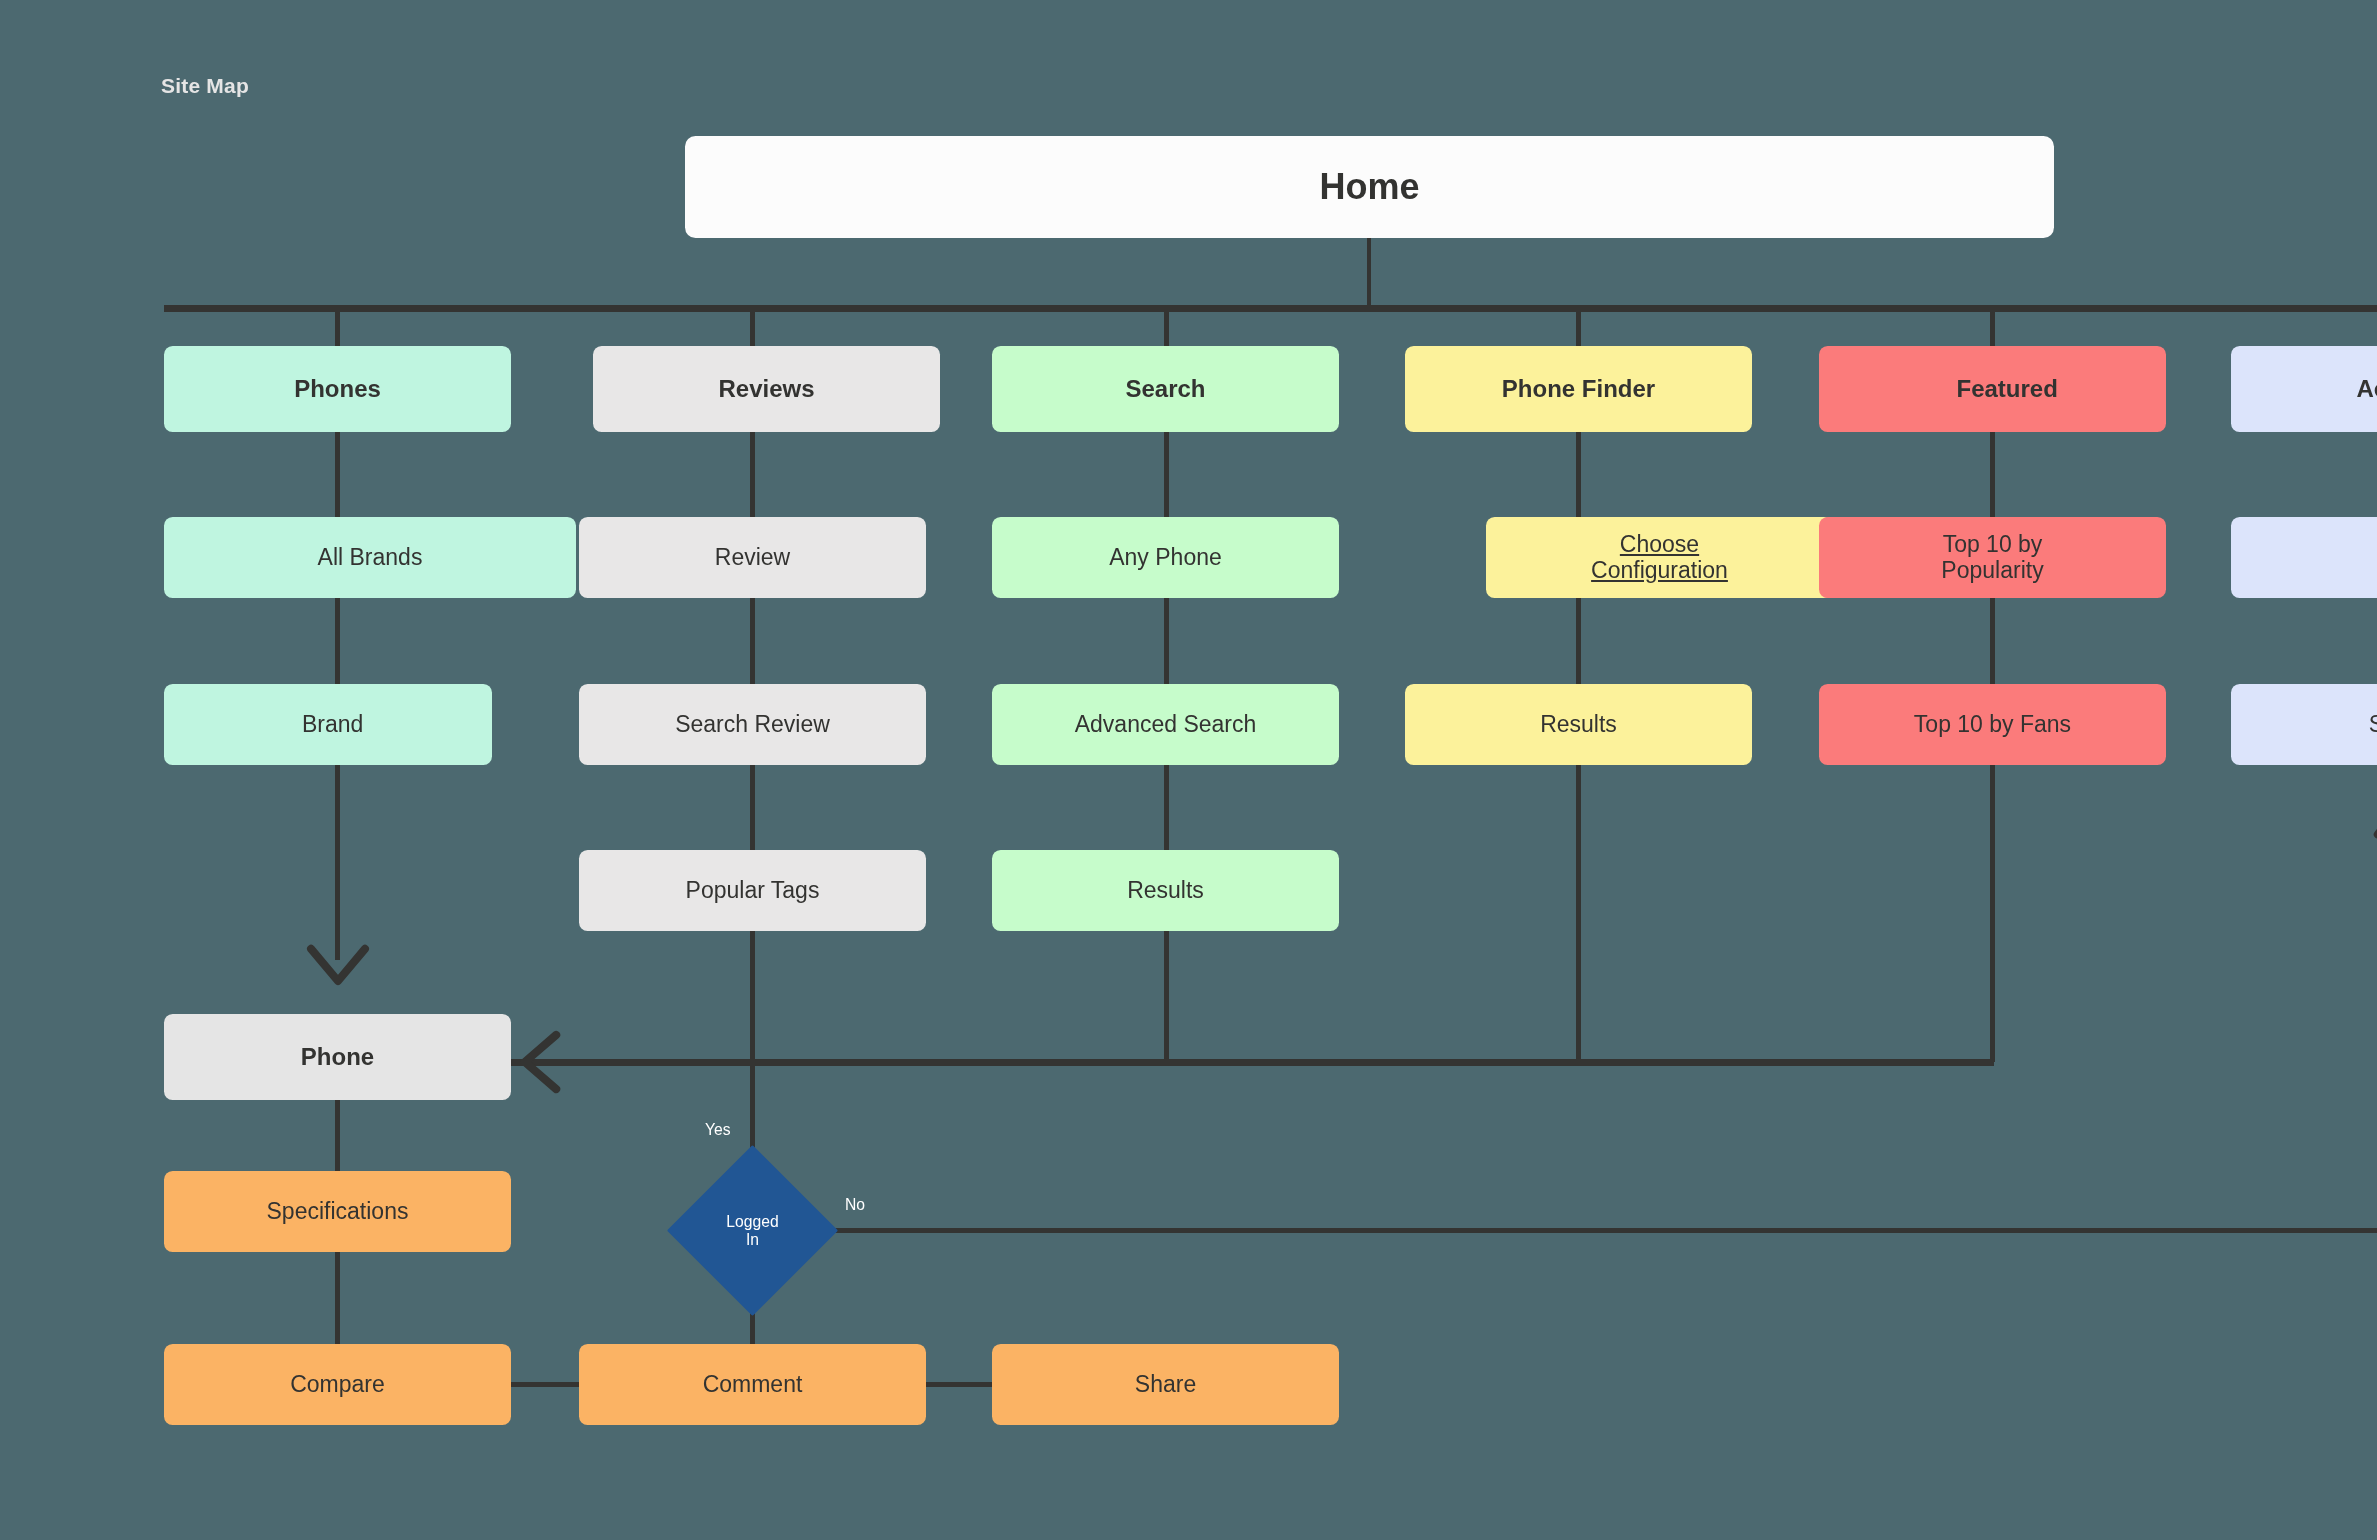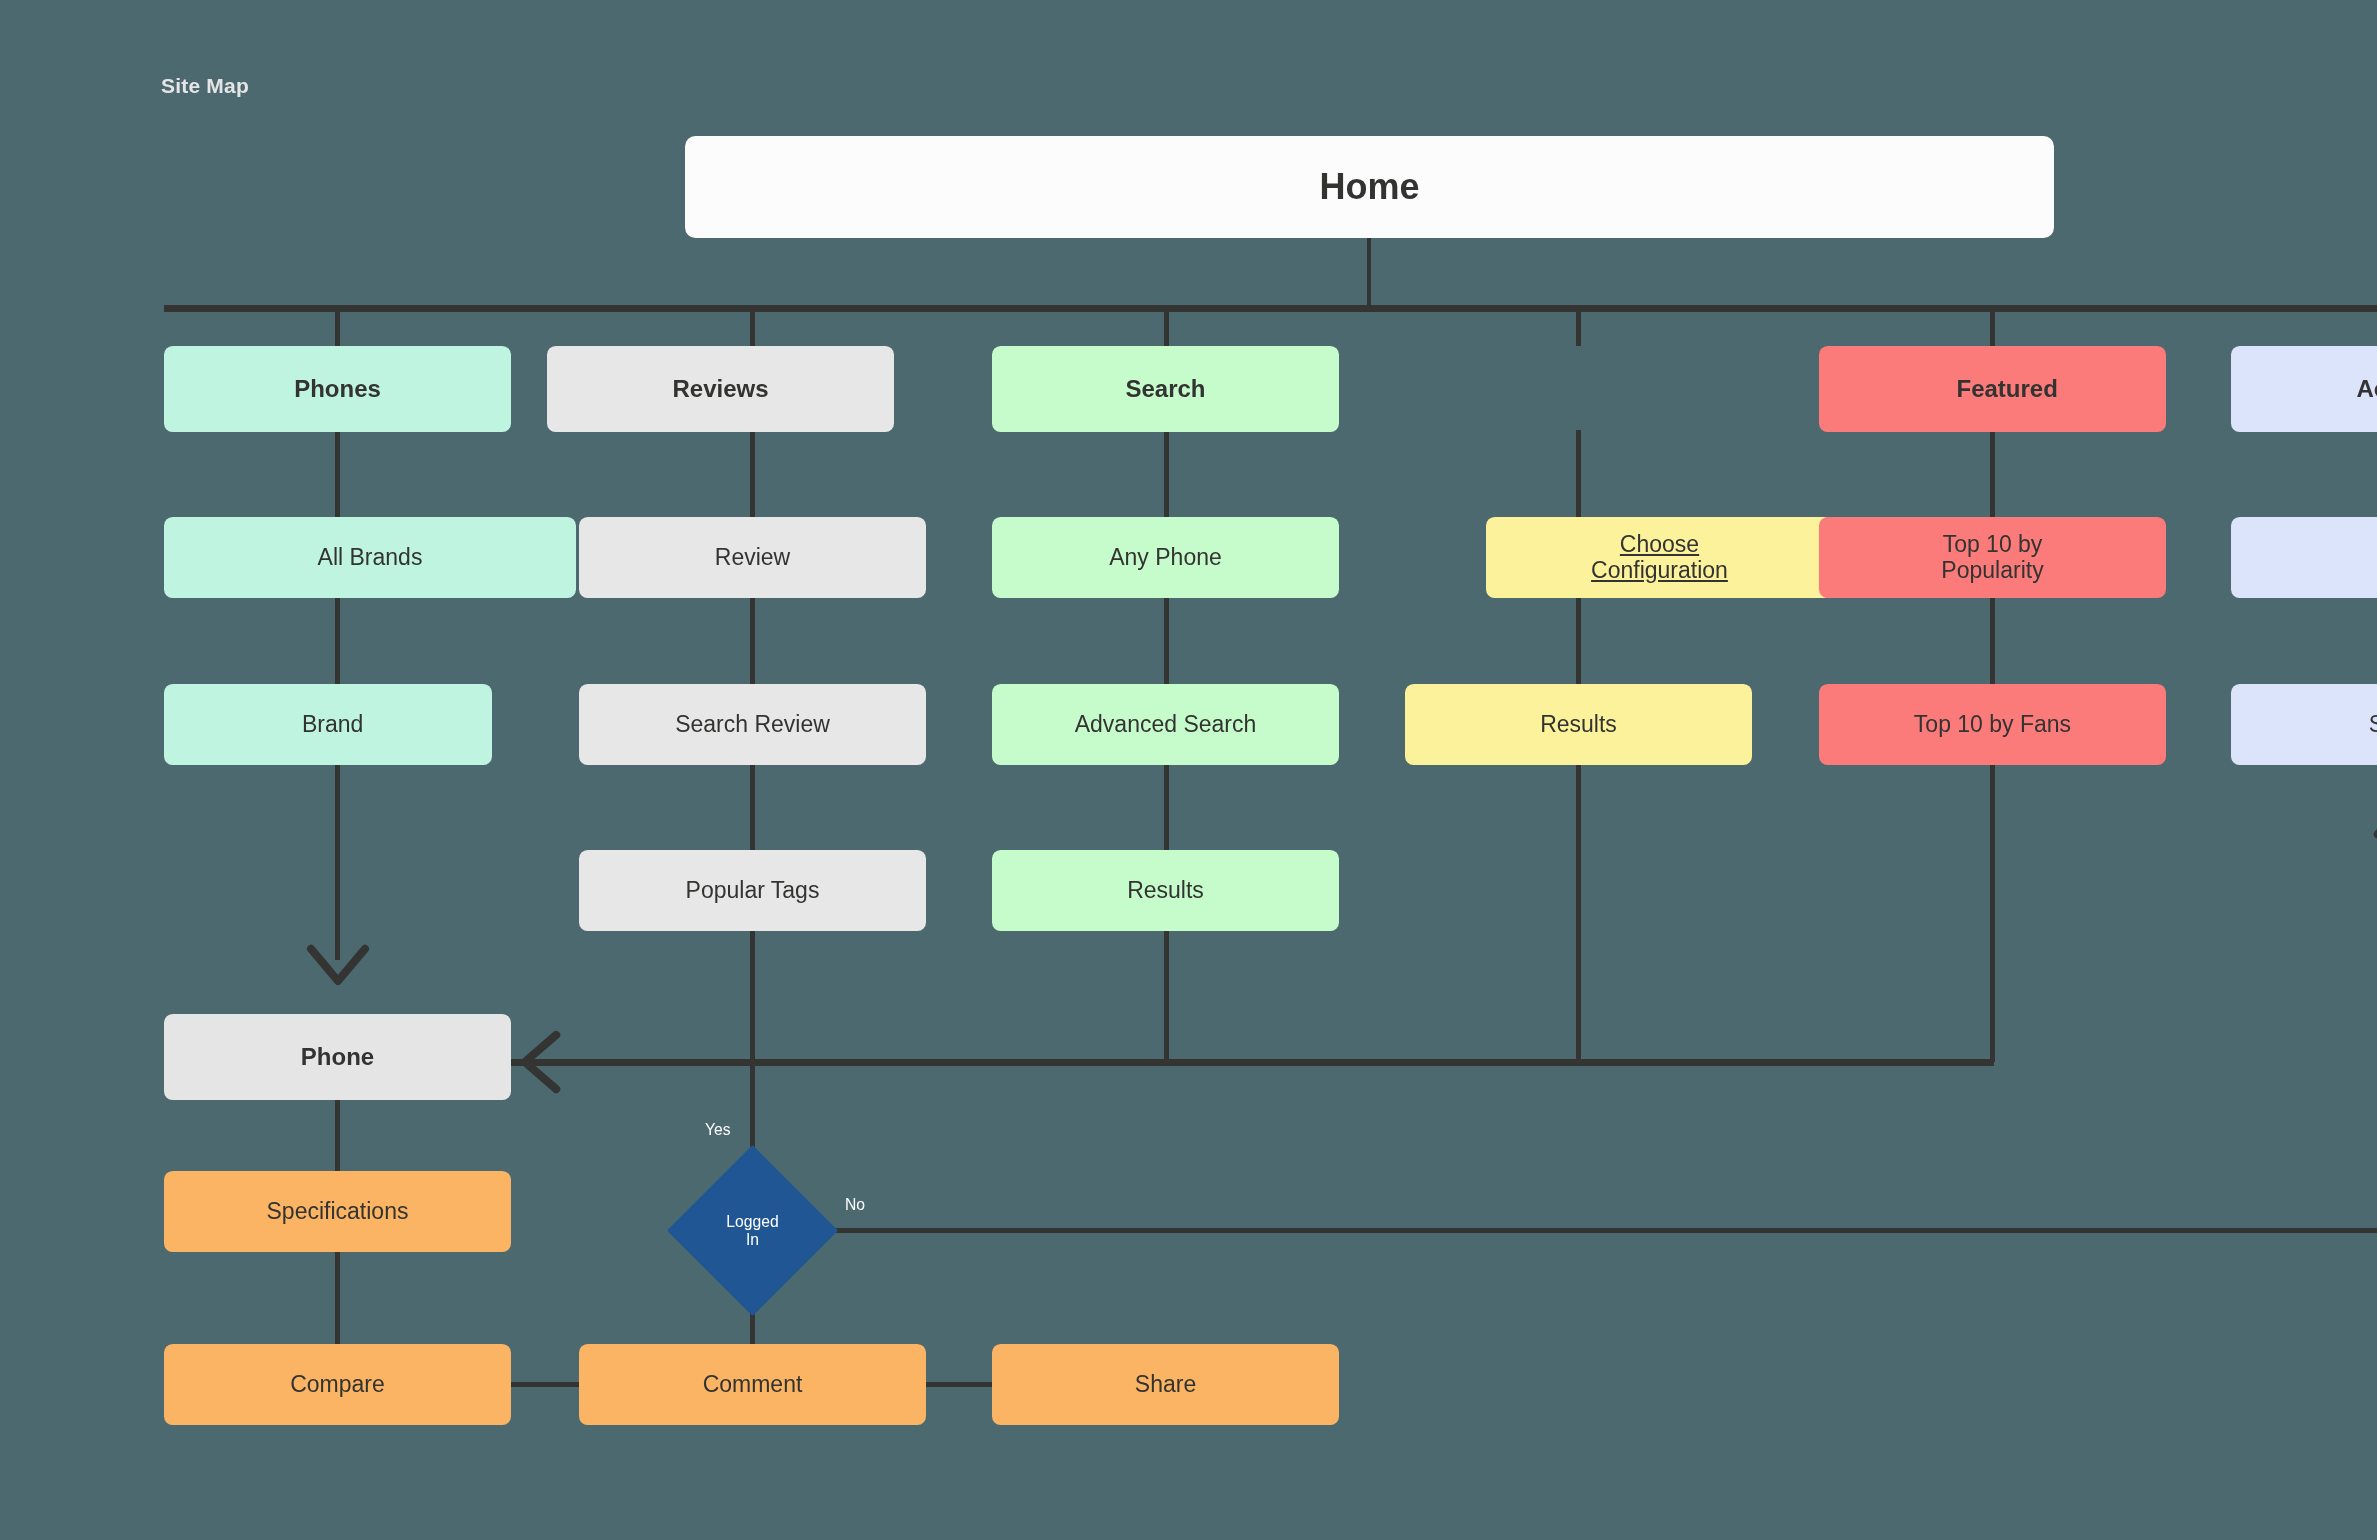--- a/index.html
+++ b/index.html
@@ -101,21 +101,21 @@
   </div>
 
   <div class="line vline" style="left:335px; top:763px; width:5.2px; height:197px;"></div>
   <div class="arrowhead" style="left:307px; top:946px;">
     <svg width="62" height="52" viewBox="0 0 130 110">
       <path d="M8 6 L65 74 L122 6" fill="none" stroke="#343432" stroke-width="17" stroke-linecap="round" stroke-linejoin="round"></path>
     </svg>
   </div>
 
   <div class="line vline" style="left:750px; top:309px; width:5.2px; height:37px;"></div>
-  <div class="node head" style="left:547px; top:346px; width:347px; height:86px; background:#E8E7E7;">
+  <div class="node head" style="left:593px; top:346px; width:347px; height:86px; background:#E8E7E7;">
     <span>Reviews</span>
   </div>
   <div class="line vline" style="left:750px; top:430px; width:5.2px; height:88px;"></div>
   <div class="node sub" style="left:579px; top:517px; width:347px; height:81px; background:#E8E7E7;">
     <span>Review</span>
   </div>
   <div class="line vline" style="left:750px; top:597px; width:5.2px; height:88px;"></div>
   <div class="node sub" style="left:579px; top:684px; width:347px; height:81px; background:#E8E7E7;">
     <span>Search Review</span>
   </div>
@@ -138,20 +138,23 @@
   <div class="node sub" style="left:992px; top:684px; width:347px; height:81px; background:#C6FCCB;">
     <span>Advanced Search</span>
   </div>
   <div class="line vline" style="left:1164px; top:763px; width:5.2px; height:88px;"></div>
   <div class="node sub" style="left:992px; top:850px; width:347px; height:81px; background:#C6FCCB;">
     <span>Results</span>
   </div>
   <div class="line vline" style="left:1164px; top:930px; width:5.2px; height:132px;"></div>
 
   <div class="line vline" style="left:1576px; top:309px; width:5.2px; height:37px;"></div>
+  <div class="node head" style="left:1405px; top:346px; width:347px; height:86px; background:#FCF29B;">
+    <span>Phone Finder</span>
+  </div>
   <div class="line vline" style="left:1576px; top:430px; width:5.2px; height:88px;"></div>
   <div class="node sub" style="left:1486px; top:517px; width:347px; height:81px; background:#FCF29B; white-space:pre-line;text-decoration:underline;">
     <span>Choose
 Configuration</span>
   </div>
   <div class="line vline" style="left:1576px; top:597px; width:5.2px; height:88px;"></div>
   <div class="node sub" style="left:1405px; top:684px; width:347px; height:81px; background:#FCF29B;">
     <span>Results</span>
   </div>
   <div class="line vline" style="left:1576px; top:763px; width:5.2px; height:299px;"></div>

